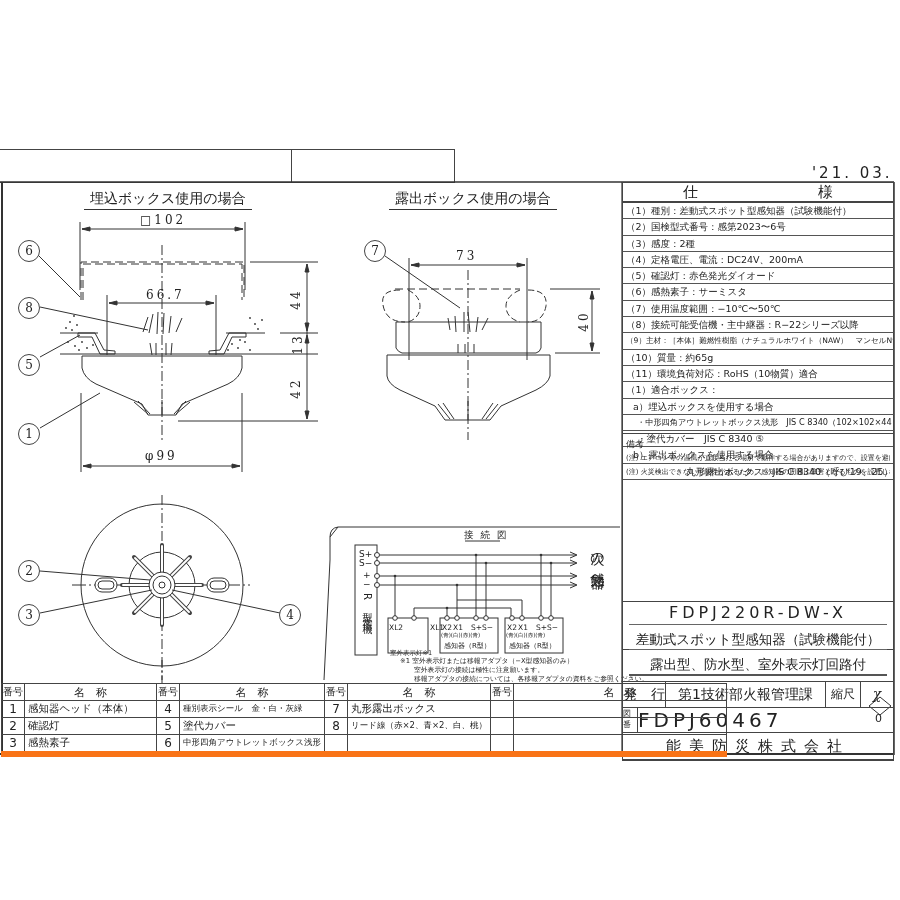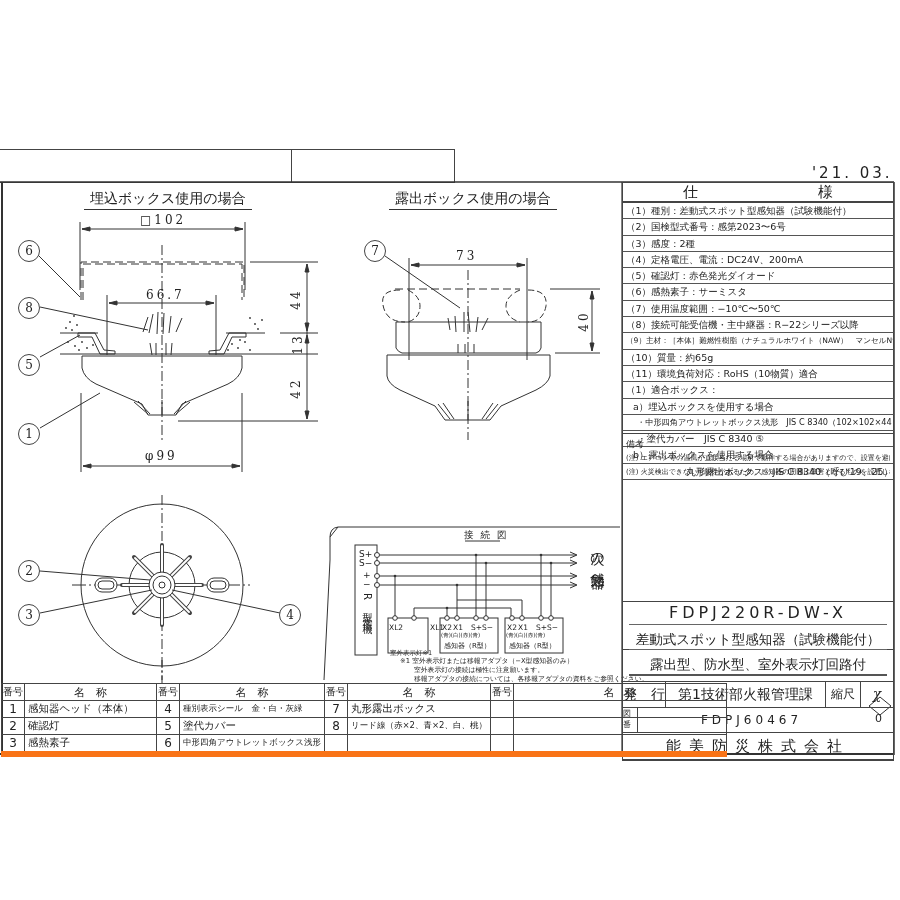--- a/index.html
+++ b/index.html
@@ -24,21 +24,21 @@
   
   .tblock{position:absolute;left:622px;top:601px;width:272px;border:1px solid #444;border-bottom:2px solid #444;box-sizing:border-box;}
   .tb-model{height:22px;text-align:center;font-size:16px;letter-spacing:4px;line-height:22px;border-bottom:1px solid #666;margin:0 6px;}
   .tb-line{height:20px;text-align:center;font-size:13.5px;line-height:20px;border-bottom:1px solid #666;margin:4px 6px;}
   .tb-line.last{border-bottom:2px solid #555;}
   .tb-issue{display:flex;height:25px;border-top:1px solid #444;border-bottom:1px solid #444;font-size:14px;line-height:24px;margin-top:5px;}
   .tb-issue div{border-right:1px solid #444;text-align:center;}
   .tb-issue div:last-child{border-right:none;}
   .tb-dwg{display:flex;height:24px;border-bottom:1px solid #444;}
   .tb-dwg .lbl{width:14px;border-right:1px solid #444;font-size:8px;line-height:11px;}
-  .tb-dwg .num{flex:1;text-align:center;font-size:12px;letter-spacing:4px;line-height:24px;}
+  .tb-dwg .num{flex:1;text-align:left;font-size:20px;letter-spacing:4px;line-height:24px;}
   .tb-dwg .rev{width:28px;position:relative;}
   .tb-company{height:26px;text-align:center;font-size:15px;letter-spacing:8px;line-height:26px;}
   
   .parts{position:absolute;left:1px;top:683px;width:726px;border-collapse:collapse;border-bottom:6px solid #f97316;}
   .parts td{border:1px solid #444;height:16px;padding:0 3px;font-size:10.5px;white-space:nowrap;}
   .parts td.n{text-align:center;font-size:12px;width:22px;padding:0;}
   .parts td.h{text-align:center;font-size:11px;}
   .parts td.small{font-size:8.5px;}
   
   .wlabel{position:absolute;font-size:9px;white-space:nowrap;}

